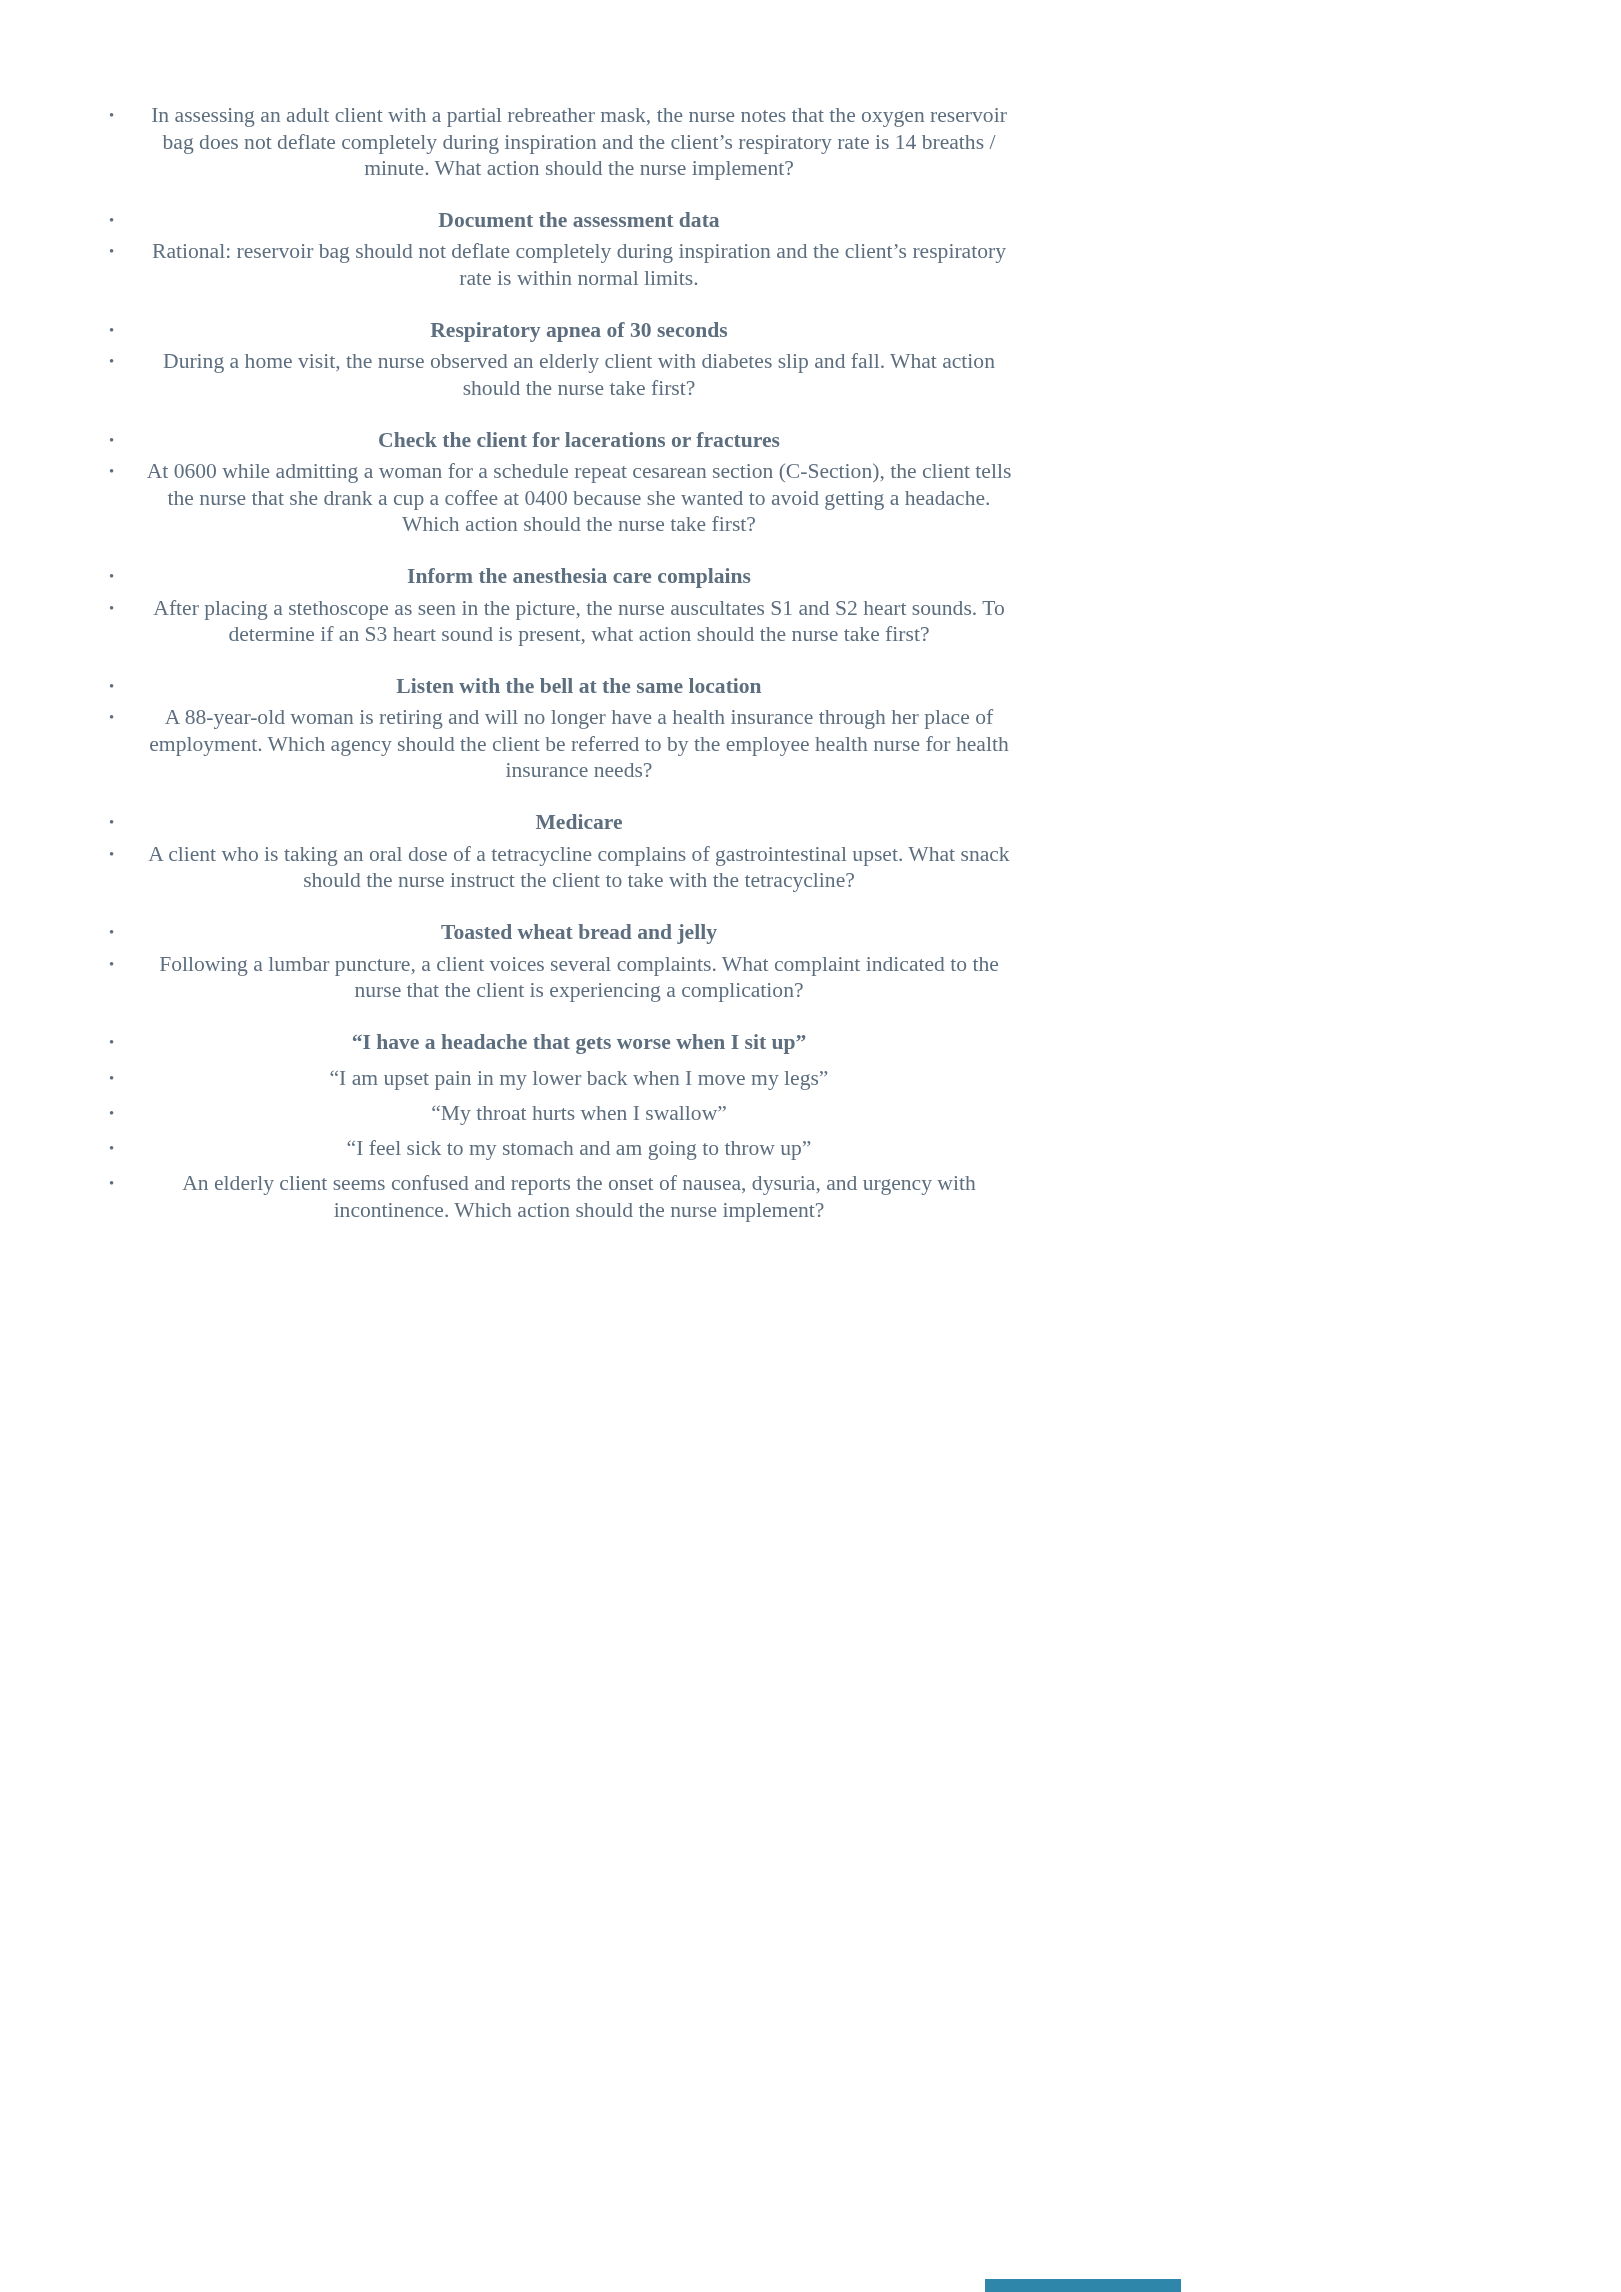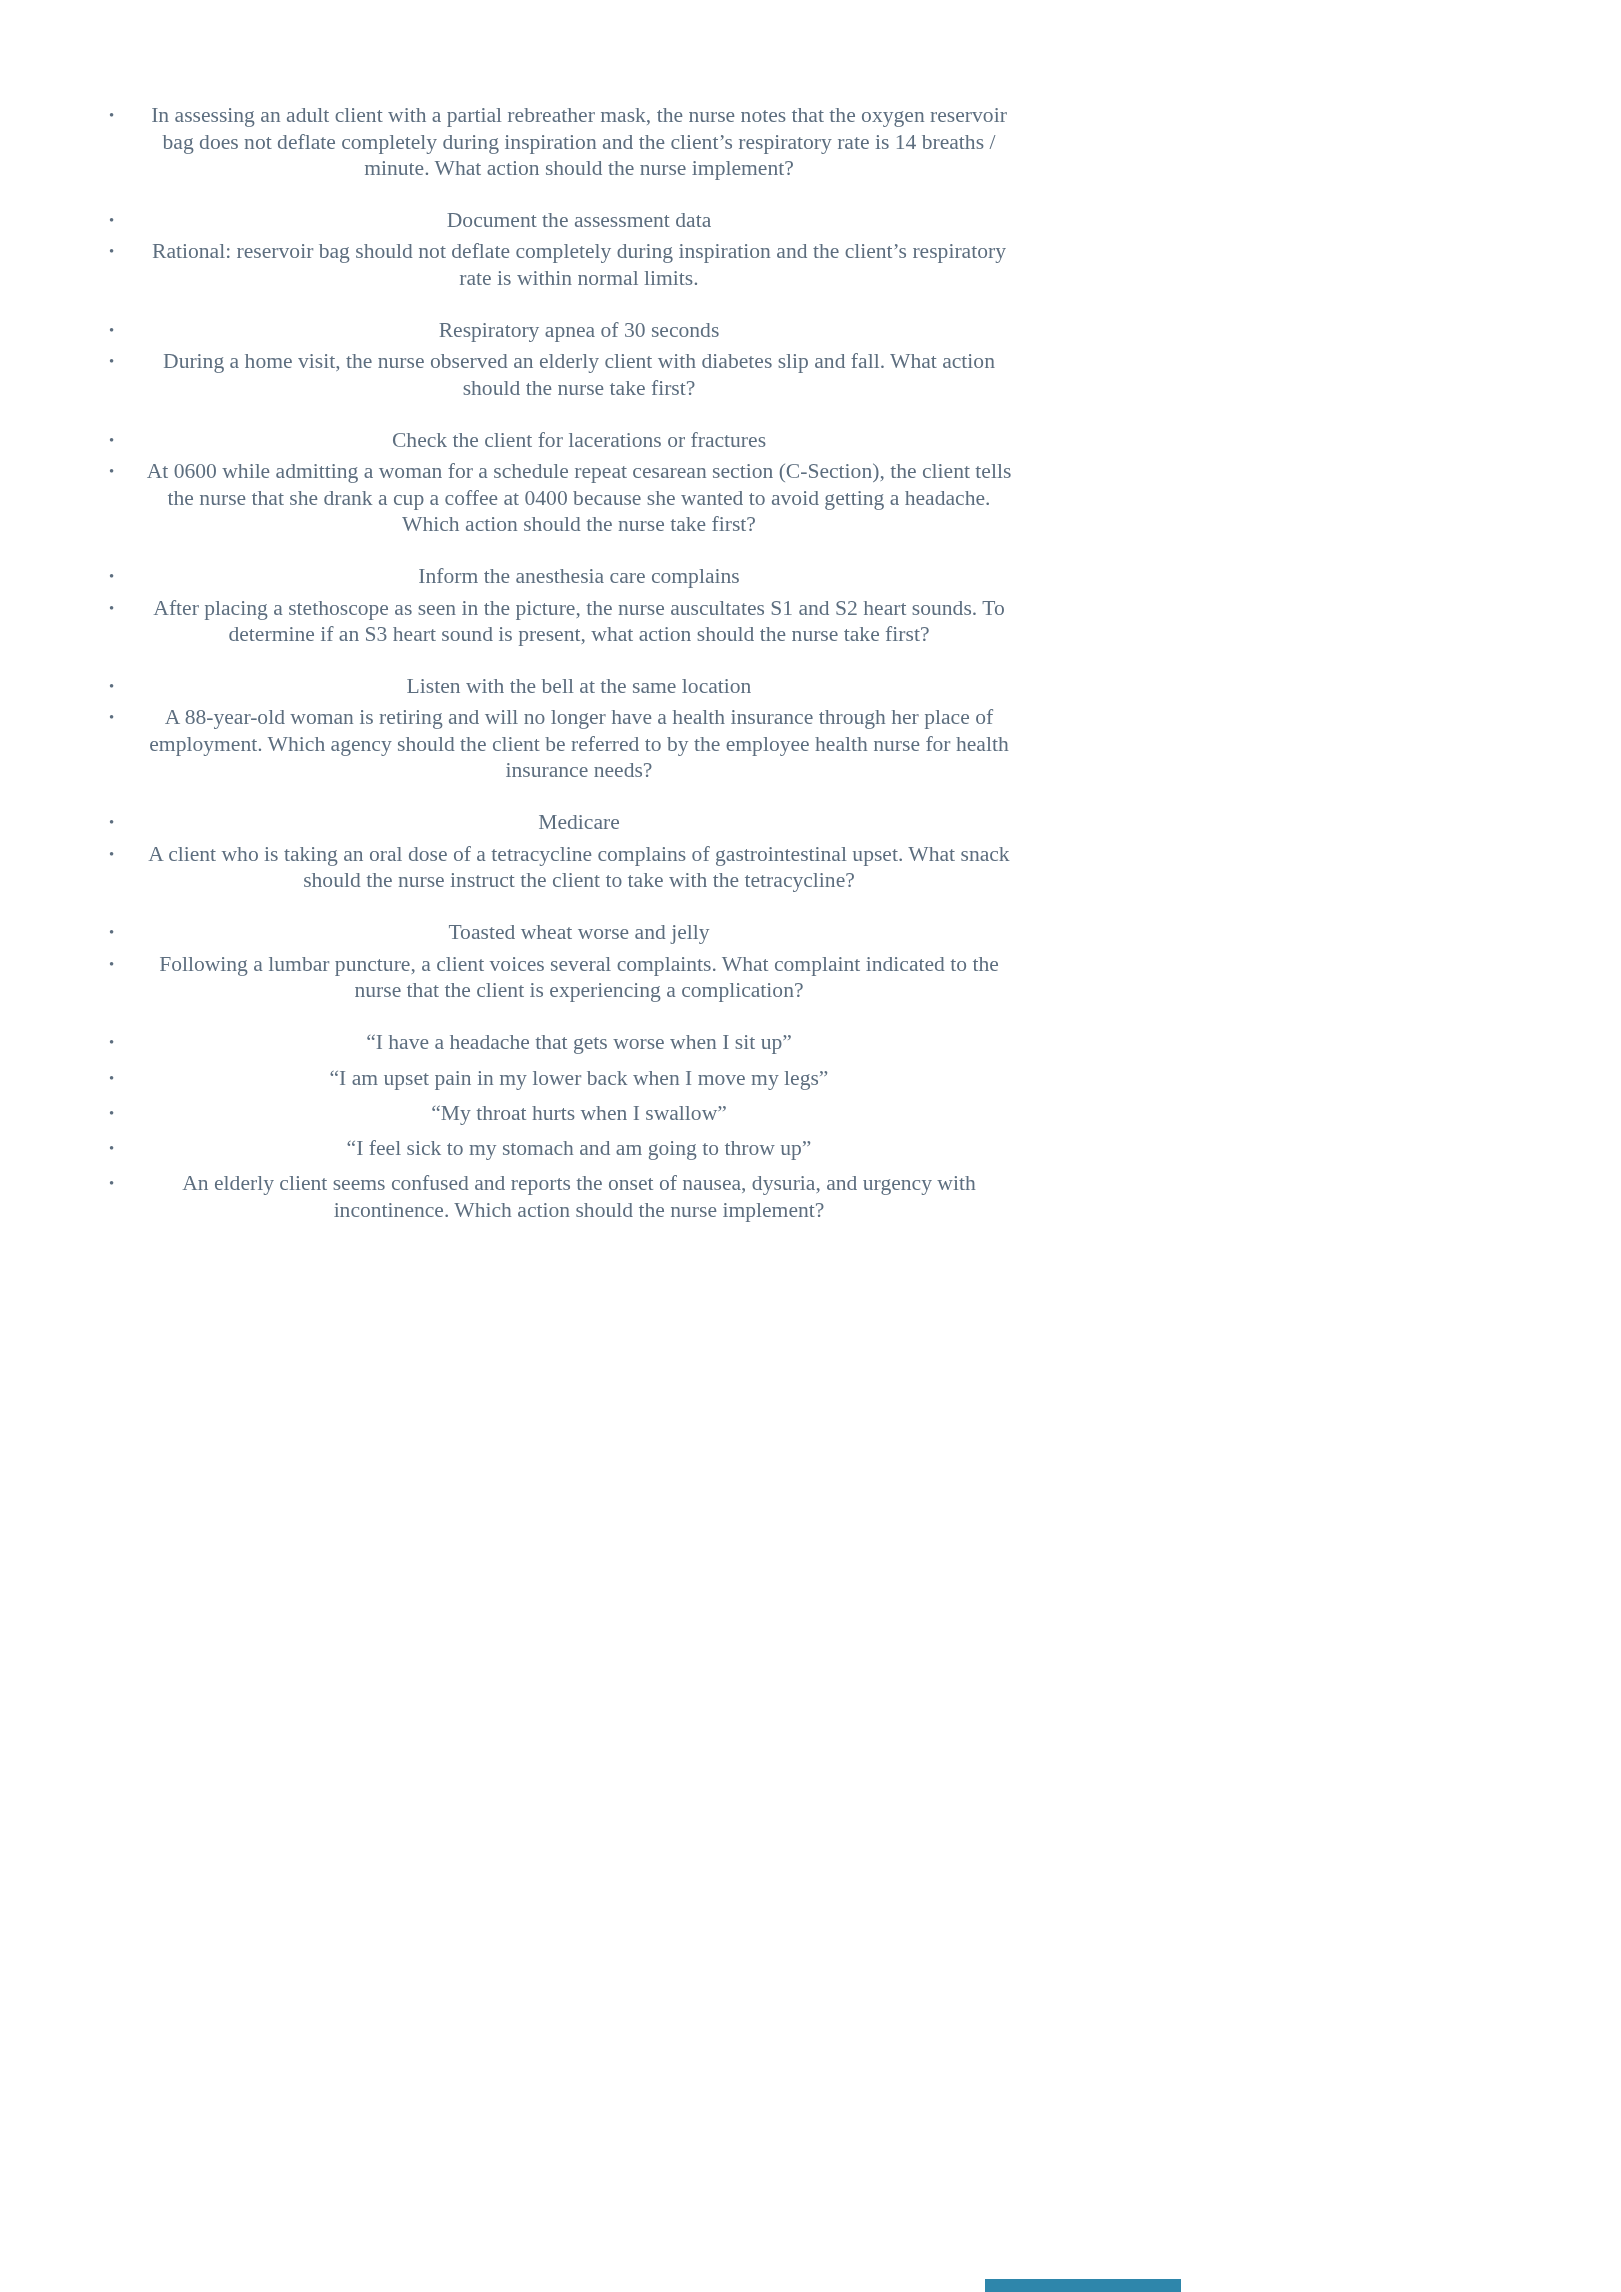--- a/index.html
+++ b/index.html
@@ -33,21 +33,21 @@
     font-size: 14.7px;
     line-height: 26.5px;
     padding-left: 4.9px;
     box-sizing: border-box;
   }
   .item .item-text {
     flex: 1 1 auto;
     text-align: center;
   }
   .item.bold .item-text {
-    font-weight: normal;
+    font-weight: bold;
   }
   .gap-none { margin-top: 0; }
   .gap-sm   { margin-top: 4.9px; }
   .gap-opt  { margin-top: 8.8px; }
   .gap-lg   { margin-top: 25.5px; }
   .page-bottom-accent {
     position: absolute;
     left: 985px;
     bottom: 0;
     width: 196px;
@@ -106,21 +106,21 @@
       <div class="item gap-lg bold">
     <span class="bullet">•</span>
     <div class="item-text">Medicare</div>
   </div>
       <div class="item gap-sm">
     <span class="bullet">•</span>
     <div class="item-text">A client who is taking an oral dose of a tetracycline complains of gastrointestinal upset. What snack should the nurse instruct the client to take with the tetracycline?</div>
   </div>
       <div class="item gap-lg bold">
     <span class="bullet">•</span>
-    <div class="item-text">Toasted wheat worse and jelly</div>
+    <div class="item-text">Toasted wheat bread and jelly</div>
   </div>
       <div class="item gap-sm">
     <span class="bullet">•</span>
     <div class="item-text">Following a lumbar puncture, a client voices several complaints. What complaint indicated to the nurse that the client is experiencing a complication?</div>
   </div>
       <div class="item gap-lg bold">
     <span class="bullet">•</span>
     <div class="item-text">“I have a headache that gets worse when I sit up”</div>
   </div>
       <div class="item gap-opt">

